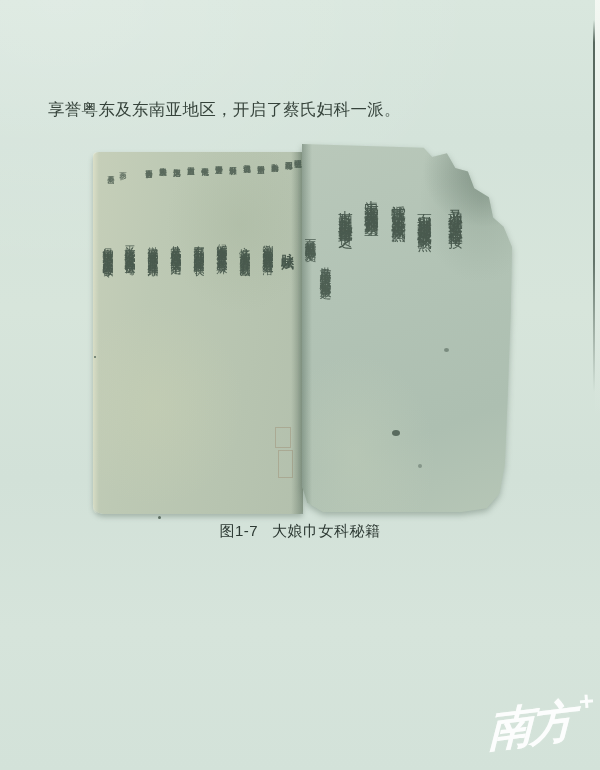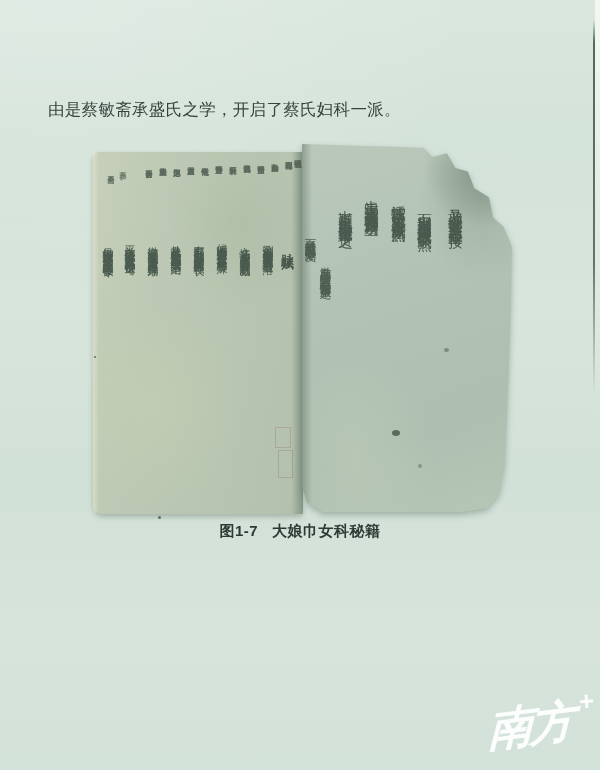--- a/index.html
+++ b/index.html
@@ -20,21 +20,21 @@
     line-height:33.5px;
     text-align:justify;
     word-break:break-all;
     letter-spacing:.3px;
   }
   #top-para{left:48px;top:76px;width:520px;text-align:left;}
   #bottom-para{left:33px;top:570px;width:547px;text-indent:2em;}
   #caption{
     position:absolute;left:0;top:522px;width:600px;
     text-align:center;font-family:"Liberation Sans",sans-serif;
-    font-weight:700;font-size:15px;color:#2d3933;letter-spacing:.5px;
+    font-weight:400;font-size:15px;color:#2d3933;letter-spacing:.5px;
   }
   #caption .cap-label{margin-right:14px;}
   
   #manuscript-photo{position:absolute;left:88px;top:141px;width:424px;height:377px;}
   .page{position:absolute;}
   #left-page{
     left:5px;top:11px;width:210px;height:362px;
     background:
       radial-gradient(60% 40% at 30% 70%, rgba(210,215,180,.25), transparent 70%),
       radial-gradient(50% 35% at 70% 20%, rgba(160,175,150,.30), transparent 70%),
@@ -112,21 +112,21 @@
     position:absolute;right:2px;top:0px;
     font-family:"Liberation Sans",sans-serif;font-weight:700;font-size:26px;
     transform:rotate(-4deg);
   }
 </style>
 </head>
 <body>
 
 <div id="canvas">
 
-  <p id="top-para" class="print-para">由是蔡敏斋承盛氏之学，开启了蔡氏妇科一派。</p>
+  <p id="top-para" class="print-para">享誉粤东及东南亚地区，开启了蔡氏妇科一派。</p>
 
   <div id="manuscript-photo">
 
     <div id="left-page" class="page">
 
       <div class="vcol a-col" style="left:201px;top:2px;height:52px;">临证先明脉理</div>
       <div class="vcol a-col" style="left:192px;top:4px;height:52px;">有湿阴阳痛死</div>
       <div class="vcol a-col" style="left:178px;top:6px;height:70px;">如有杂乱为诊由</div>
       <div class="vcol a-col" style="left:164px;top:8px;height:70px;">胎产室因当明全</div>
       <div class="vcol a-col" style="left:150px;top:7px;height:70px;">盛似补肾调已成</div>

